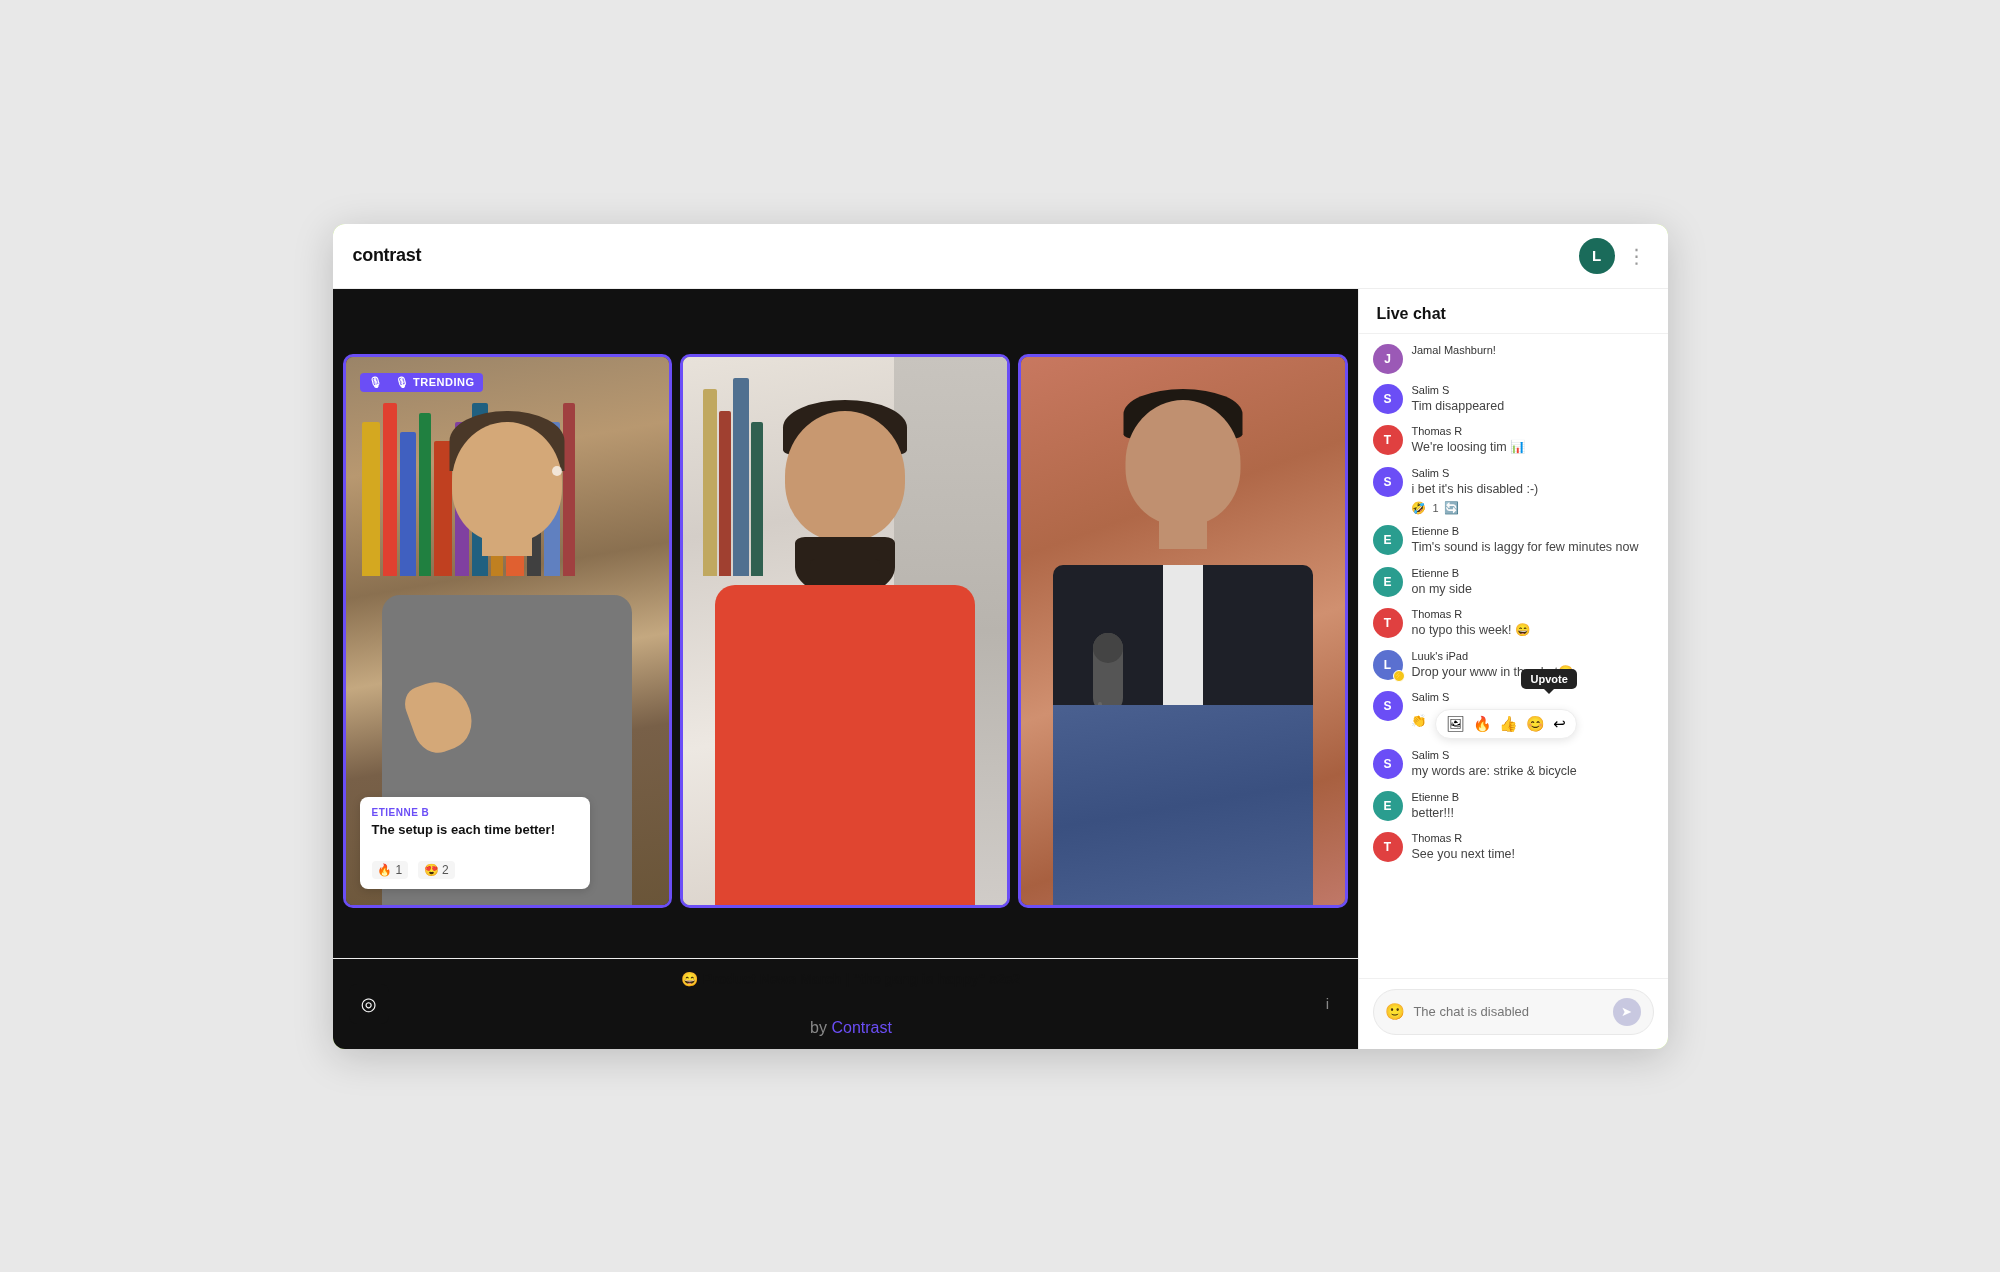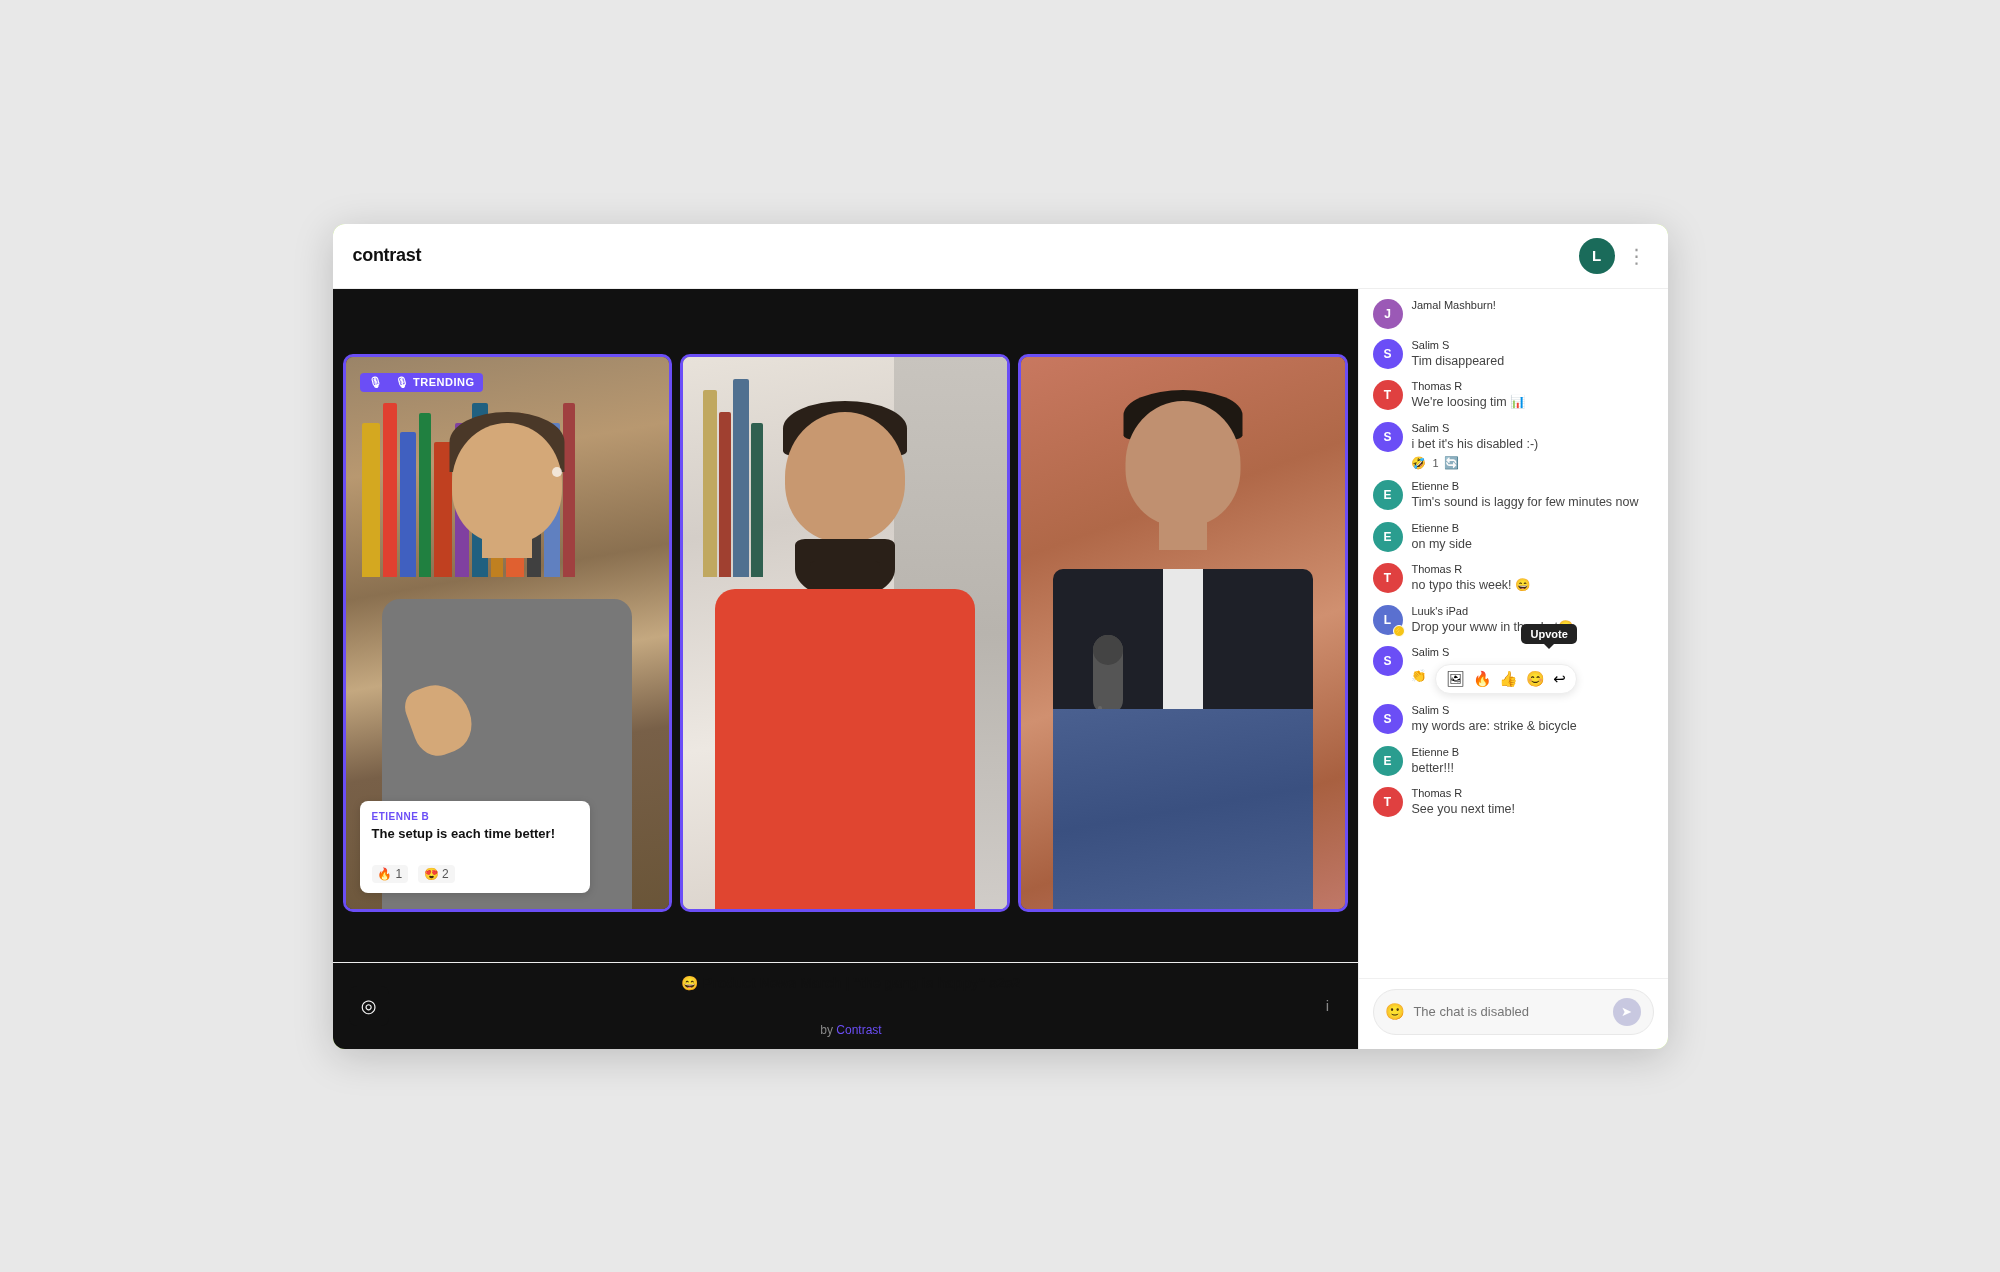--- a/index.html
+++ b/index.html
@@ -184,21 +184,21 @@
     .show-info {
       flex: 1;
       text-align: center;
     }
     .show-title {
       font-size: 14px;
       font-weight: 600;
       color: #111;
     }
     .show-by {
-      font-size: 12px;
+      font-size: 16px;
       color: #888;
       margin-top: 32px;
     }
     .show-by a {
       color: #6b4ef6;
       text-decoration: none;
     }
     .info-icon-btn {
       width: 28px;
       height: 28px;
@@ -704,20 +704,21 @@
             <a href="#">Contrast</a>
           </div>
         </div>
         <div class="info-icon-btn">
           <span>i</span>
         </div>
       </div>
     </div>
 
     <div class="chat-sidebar">
+      <div class="chat-header">Live chat</div>
 
       <div class="chat-messages">
 
         <div class="chat-msg">
           <div class="msg-avatar" style="background:#9b59b6;">J</div>
           <div class="msg-body">
             <div class="msg-author">Jamal Mashburn!</div>
           </div>
         </div>
 

